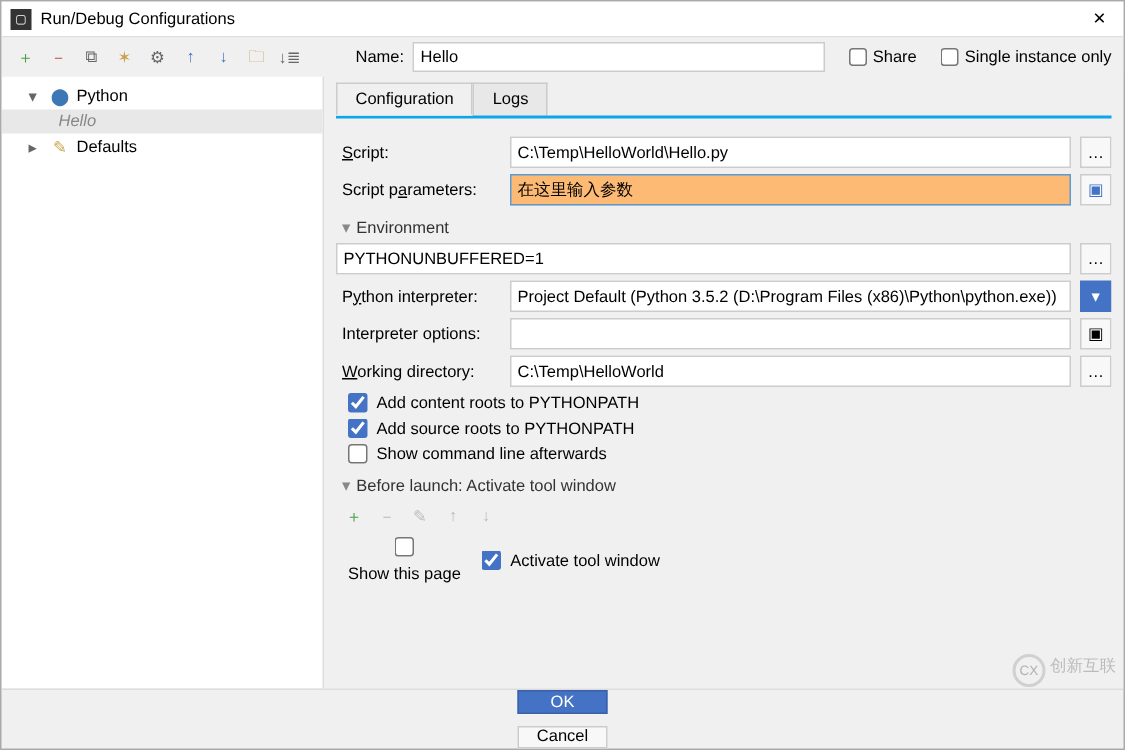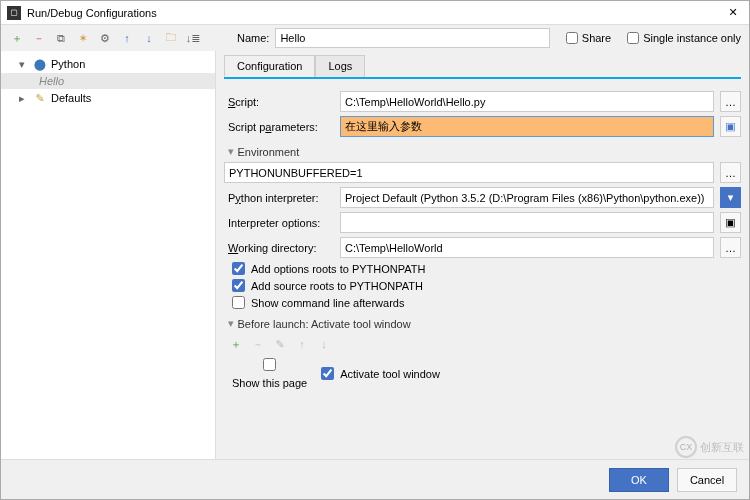--- a/index.html
+++ b/index.html
@@ -35,24 +35,24 @@
 .finput.hl { border:1px solid #5b9bd5; background:#fdba74;}
 .btn-more { width:21px; height:21px; border:1px solid #ccc; background:#f8f8f8; display:flex;align-items:center;justify-content:center; cursor:pointer;}
 .dropdown { width:21px; height:21px; background:#4472c4; color:#fff; display:flex;align-items:center;justify-content:center; cursor:pointer;}
 .section { margin:8px 4px 4px 4px; color:#333; display:flex;align-items:center;gap:4px;}
 .section .arrow{color:#888;}
 .chkrow { display:flex; align-items:center; gap:6px; margin:4px 0 4px 8px;}
 .chkrow input{width:13px;height:13px;}
 .chkrow .cb-checked { accent-color:#4472c4;}
 .tasks-box { margin:6px 4px; border:1px solid #ccc; height:60px; background:#fff; display:flex;align-items:center;justify-content:center; color:#aaa;}
 .task-toolbar { display:flex; gap:6px; padding:2px 4px;}
-.footer { height:40px; display:flex; align-items:center; justify-content:flex-end; gap:8px; padding:0 12px; border-top:1px solid #ddd; position:relative;}
+.footer { height:40px; display:flex; align-items:center; justify-content:flex-end; gap:8px; padding:0 12px; border-top:1px solid #ddd; position:relative;flex-direction:column;}
 .btn { min-width:60px; height:24px; border:1px solid #ccc; background:#f8f8f8; cursor:pointer; padding:0 10px;}
 .btn.primary { background:#4472c4; color:#fff; border-color:#3a61a8;}
-.watermark { position:absolute; right:6px; bottom:42px; opacity:0.6; display:flex; align-items:center; gap:3px; font-size:10px; color:#999;}
+.watermark { position:absolute; right:6px; bottom:42px; opacity:0.6; display:flex; align-items:flex-start; gap:3px; font-size:10px; color:#999;}
 .watermark .logo{ width:22px;height:22px;border:2px solid #bbb;border-radius:50%;display:flex;align-items:center;justify-content:center;font-size:9px;color:#888;}
 u.hotkey{text-decoration:underline;}
 </style>
 </head>
 <body>
 
 <div class="title-bar">
   <div class="icon">▢</div>
   <div class="title">Run/Debug Configurations</div>
   <div class="close">✕</div>
@@ -141,21 +141,21 @@
       </div>
 
       <div class="frow">
         <div class="flabel"><u class="hotkey">W</u>orking directory:</div>
         <input class="finput" value="C:\Temp\HelloWorld" style="">
         <div class="btn-more">…</div>
       </div>
 
       <div class="chkrow">
           <input type="checkbox" checked="" class="cb-checked" style="">
-          <span>Add options roots to PYTHONPATH</span>
+          <span>Add content roots to PYTHONPATH</span>
         </div>
       <div class="chkrow">
           <input type="checkbox" checked="" class="cb-checked" style="">
           <span>Add source roots to PYTHONPATH</span>
         </div>
       <div class="chkrow">
           <input type="checkbox" style="">
           <span>Show command line afterwards</span>
         </div>
 

